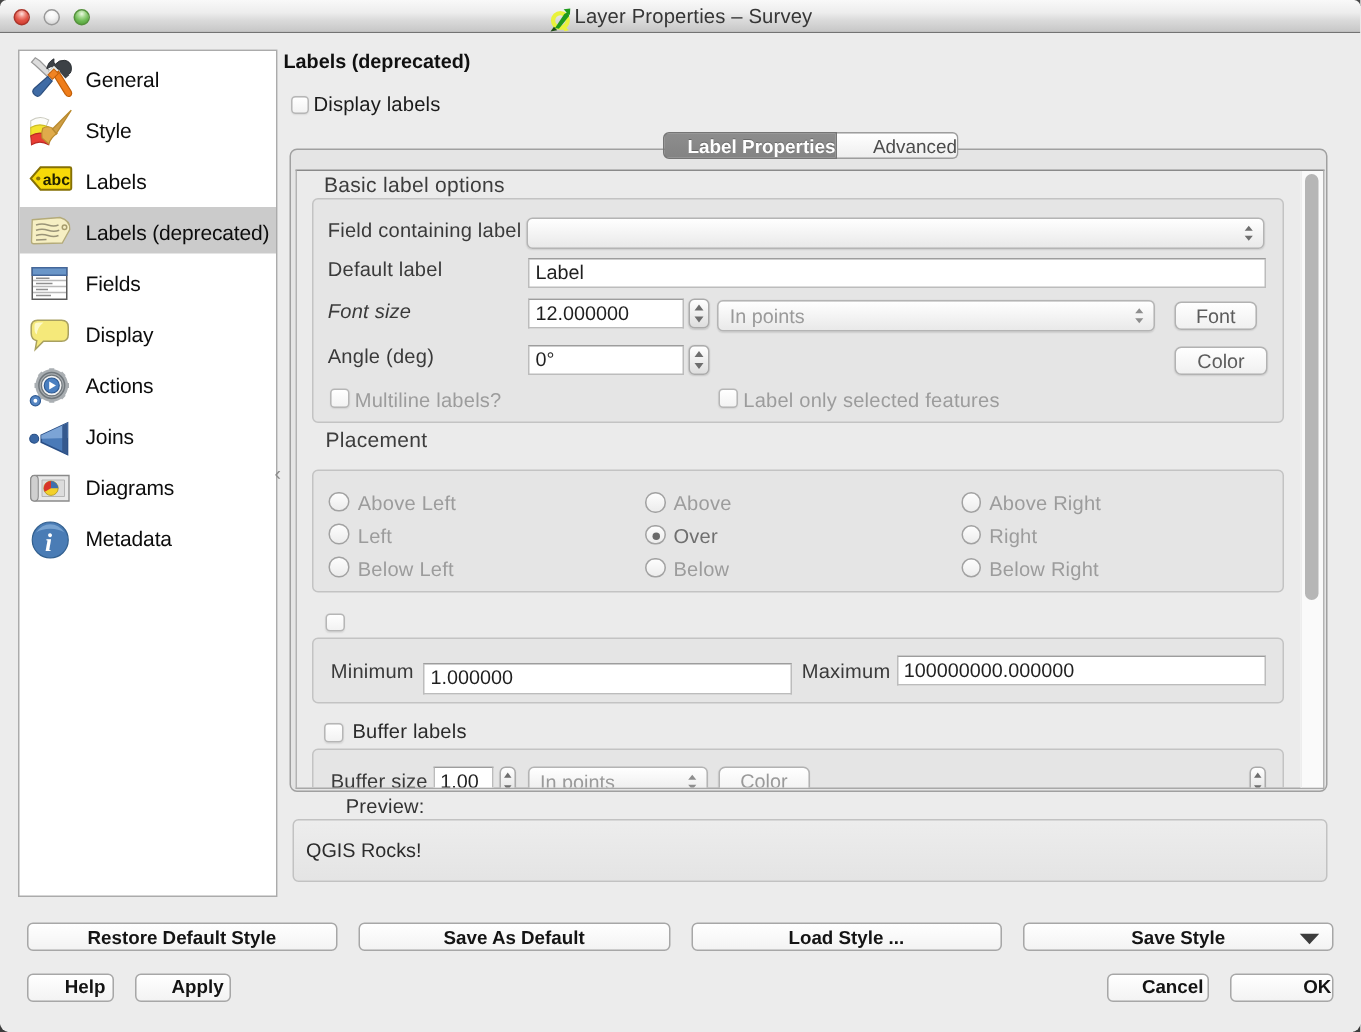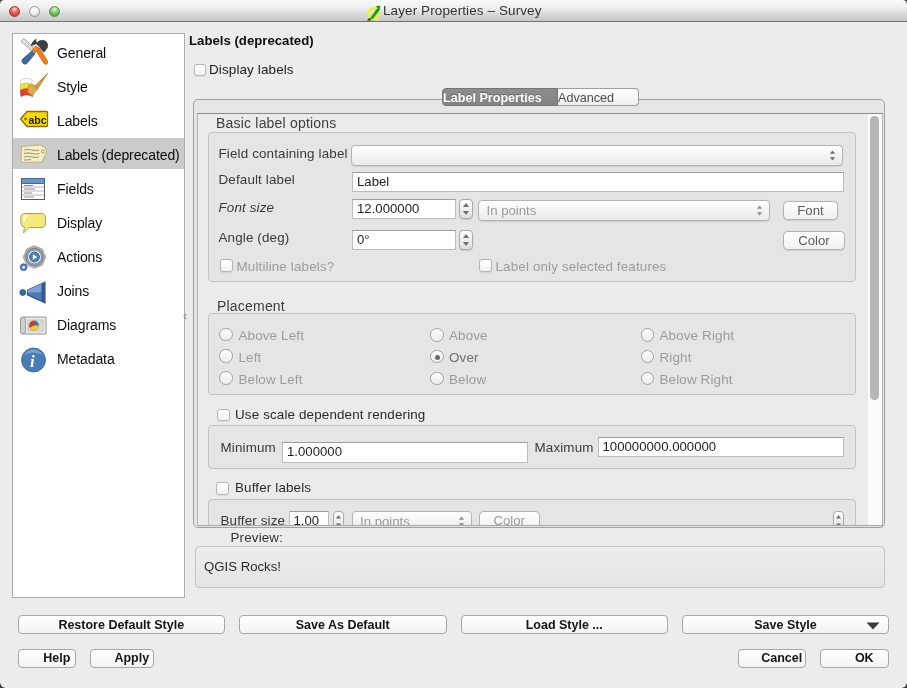--- a/index.html
+++ b/index.html
@@ -44,21 +44,21 @@
 #hdr { position:absolute; left:189px; top:33px; font-size:13.2px; letter-spacing:0; font-weight:bold; color:#101010; }
 .cb { position:absolute; width:12.5px; height:12.5px; background:linear-gradient(#ffffff,#f2f2f2); border:1px solid #b6b6b6; border-radius:3px; box-shadow:0 0.5px 1px rgba(0,0,0,0.08); }
 #cb-display { left:194px; top:64px; width:11.5px; height:11.5px; }
 #cb-display-l { position:absolute; left:209px; top:61.5px; font-size:13.5px; letter-spacing:0.1px; color:#1b1b1b; }
 
 
 #tabpane {
   position:absolute; left:193px; top:99px; width:692px; height:429px;
   background:#e5e5e5; border:1px solid #a0a0a0; border-radius:5px;
 }
-.tab { position:absolute; top:88px; height:18px; font-size:12.6px; text-align:left; line-height:18px; }
+.tab { position:absolute; top:88px; height:18px; font-size:12.6px; text-align:right; line-height:18px; }
 #tab1 { left:442px; width:116px; background:linear-gradient(#8d8d8d,#838383); border:1px solid #757575; border-radius:4px 0 0 4px; color:#ffffff; font-weight:bold; text-shadow:0 -1px 0 rgba(0,0,0,0.25); }
 #tab2 { left:558px; width:81px; background:linear-gradient(#ffffff,#eeeeee); border:1px solid #9d9d9d; border-left:none; border-radius:0 4px 4px 0; color:#4c4c4c; }
 
 
 #scroll {
   position:absolute; left:197px; top:113px; width:686px; height:413px;
   background:#ebebeb; overflow:hidden;
   border-top:1px solid #8a8a8a; border-left:1px solid #b3b3b3;
   border-right:1px solid #b3b3b3; border-bottom:1px solid #a8a8a8;
 }
@@ -265,21 +265,21 @@
         <path d="M6 3 L9 7 L3 7 Z M6 15 L9 11 L3 11 Z" fill="#6e6e6e"></path>
       </svg>
   </div>
   <div class="btn" style="left:585px; top:117px; width:62px; height:18.5px; line-height:17.5px;">Color</div>
 
   <div class="cb" style="left:22px; top:145px;"></div>
   <div class="dlabel" style="left:38.5px; top:144.5px;">Multiline labels?</div>
   <div class="cb" style="left:281px; top:145px;"></div>
   <div class="dlabel" style="left:297.5px; top:144.5px;">Label only selected features</div>
 
-  <div class="gtitle" style="left:19px; top:184px;">Placement</div>
+  <div class="gtitle" style="left:19px; top:171px;">Placement</div>
   <div class="gbox" style="left:10px; top:199px; width:648px; height:81.5px;"></div>
 
   <div class="radio" style="left:21px; top:213.5px;"></div>
     <div class="dlabel" style="left:40.5px; top:214px;">Above Left</div>
   <div class="radio" style="left:232px;  top:214px;"></div>
     <div class="dlabel" style="left:251px;  top:214px;">Above</div>
   <div class="radio" style="left:442.5px;top:214px;"></div>
     <div class="dlabel" style="left:461.5px;top:214px;">Above Right</div>
 
   <div class="radio" style="left:21px; top:235px;"></div>
@@ -291,21 +291,20 @@
     <div class="dlabel" style="left:461.5px;top:235.5px;">Right</div>
 
   <div class="radio" style="left:21px; top:257px;"></div>
     <div class="dlabel" style="left:40.5px; top:257.5px;">Below Left</div>
   <div class="radio" style="left:232px;  top:257.5px;"></div>
     <div class="dlabel" style="left:251px;  top:257.5px;">Below</div>
   <div class="radio" style="left:442.5px;top:257.5px;"></div>
     <div class="dlabel" style="left:461.5px;top:257.5px;">Below Right</div>
 
   <div class="cb" style="left:19px; top:294.5px;"></div>
-  <div class="flabel" style="left:37px; top:292.5px; color:#2a2a2a;">Use scale dependent rendering</div>
   <div class="gbox" style="left:10px; top:310.5px; width:648px; height:44px;"></div>
   <div class="flabel" style="left:22.5px; top:325.5px;">Minimum</div>
   <div class="input" style="left:84px; top:328px; width:246px; height:20.5px;">1.000000</div>
   <div class="flabel" style="left:336.5px; top:325.5px;">Maximum</div>
   <div class="input" style="left:399.5px; top:323px; width:246px; height:20px;">100000000.000000</div>
 
   <div class="cb" style="left:18px; top:368px;"></div>
   <div class="flabel" style="left:37px; top:366px; color:#2a2a2a;">Buffer labels</div>
   <div class="gbox" style="left:10px; top:384.5px; width:648px; height:42px;"></div>
   <div class="flabel" style="left:22.5px; top:399px;">Buffer size</div>
@@ -337,13 +336,13 @@
 
 <div class="bigbtn" style="left:17.5px; width:207.5px;">Restore Default Style</div>
 <div class="bigbtn" style="left:239px; width:207.5px;">Save As Default</div>
 <div class="bigbtn" style="left:460.5px; width:207.5px;">Load Style ...</div>
 <div class="bigbtn" style="left:682px; width:207px;">Save Style<svg style="position:absolute; right:8px; top:6.5px;" width="14" height="8" viewBox="0 0 14 8">
       <path d="M0.5 0.5 L13.5 0.5 L7 7.5 Z" fill="#3c3c3c"></path>
     </svg></div>
 <div class="smbtn" style="left:18px;  width:57.5px;">Help</div>
 <div class="smbtn" style="left:90px;  width:63.5px;">Apply</div>
 <div class="smbtn" style="left:738px; width:67.5px;">Cancel</div>
-<div class="smbtn" style="left:820px; width:68.5px;">OK</div>
+<div class="smbtn" style="left:820px; width:68.5px;text-align:right;">OK</div>
 
 </body></html>

